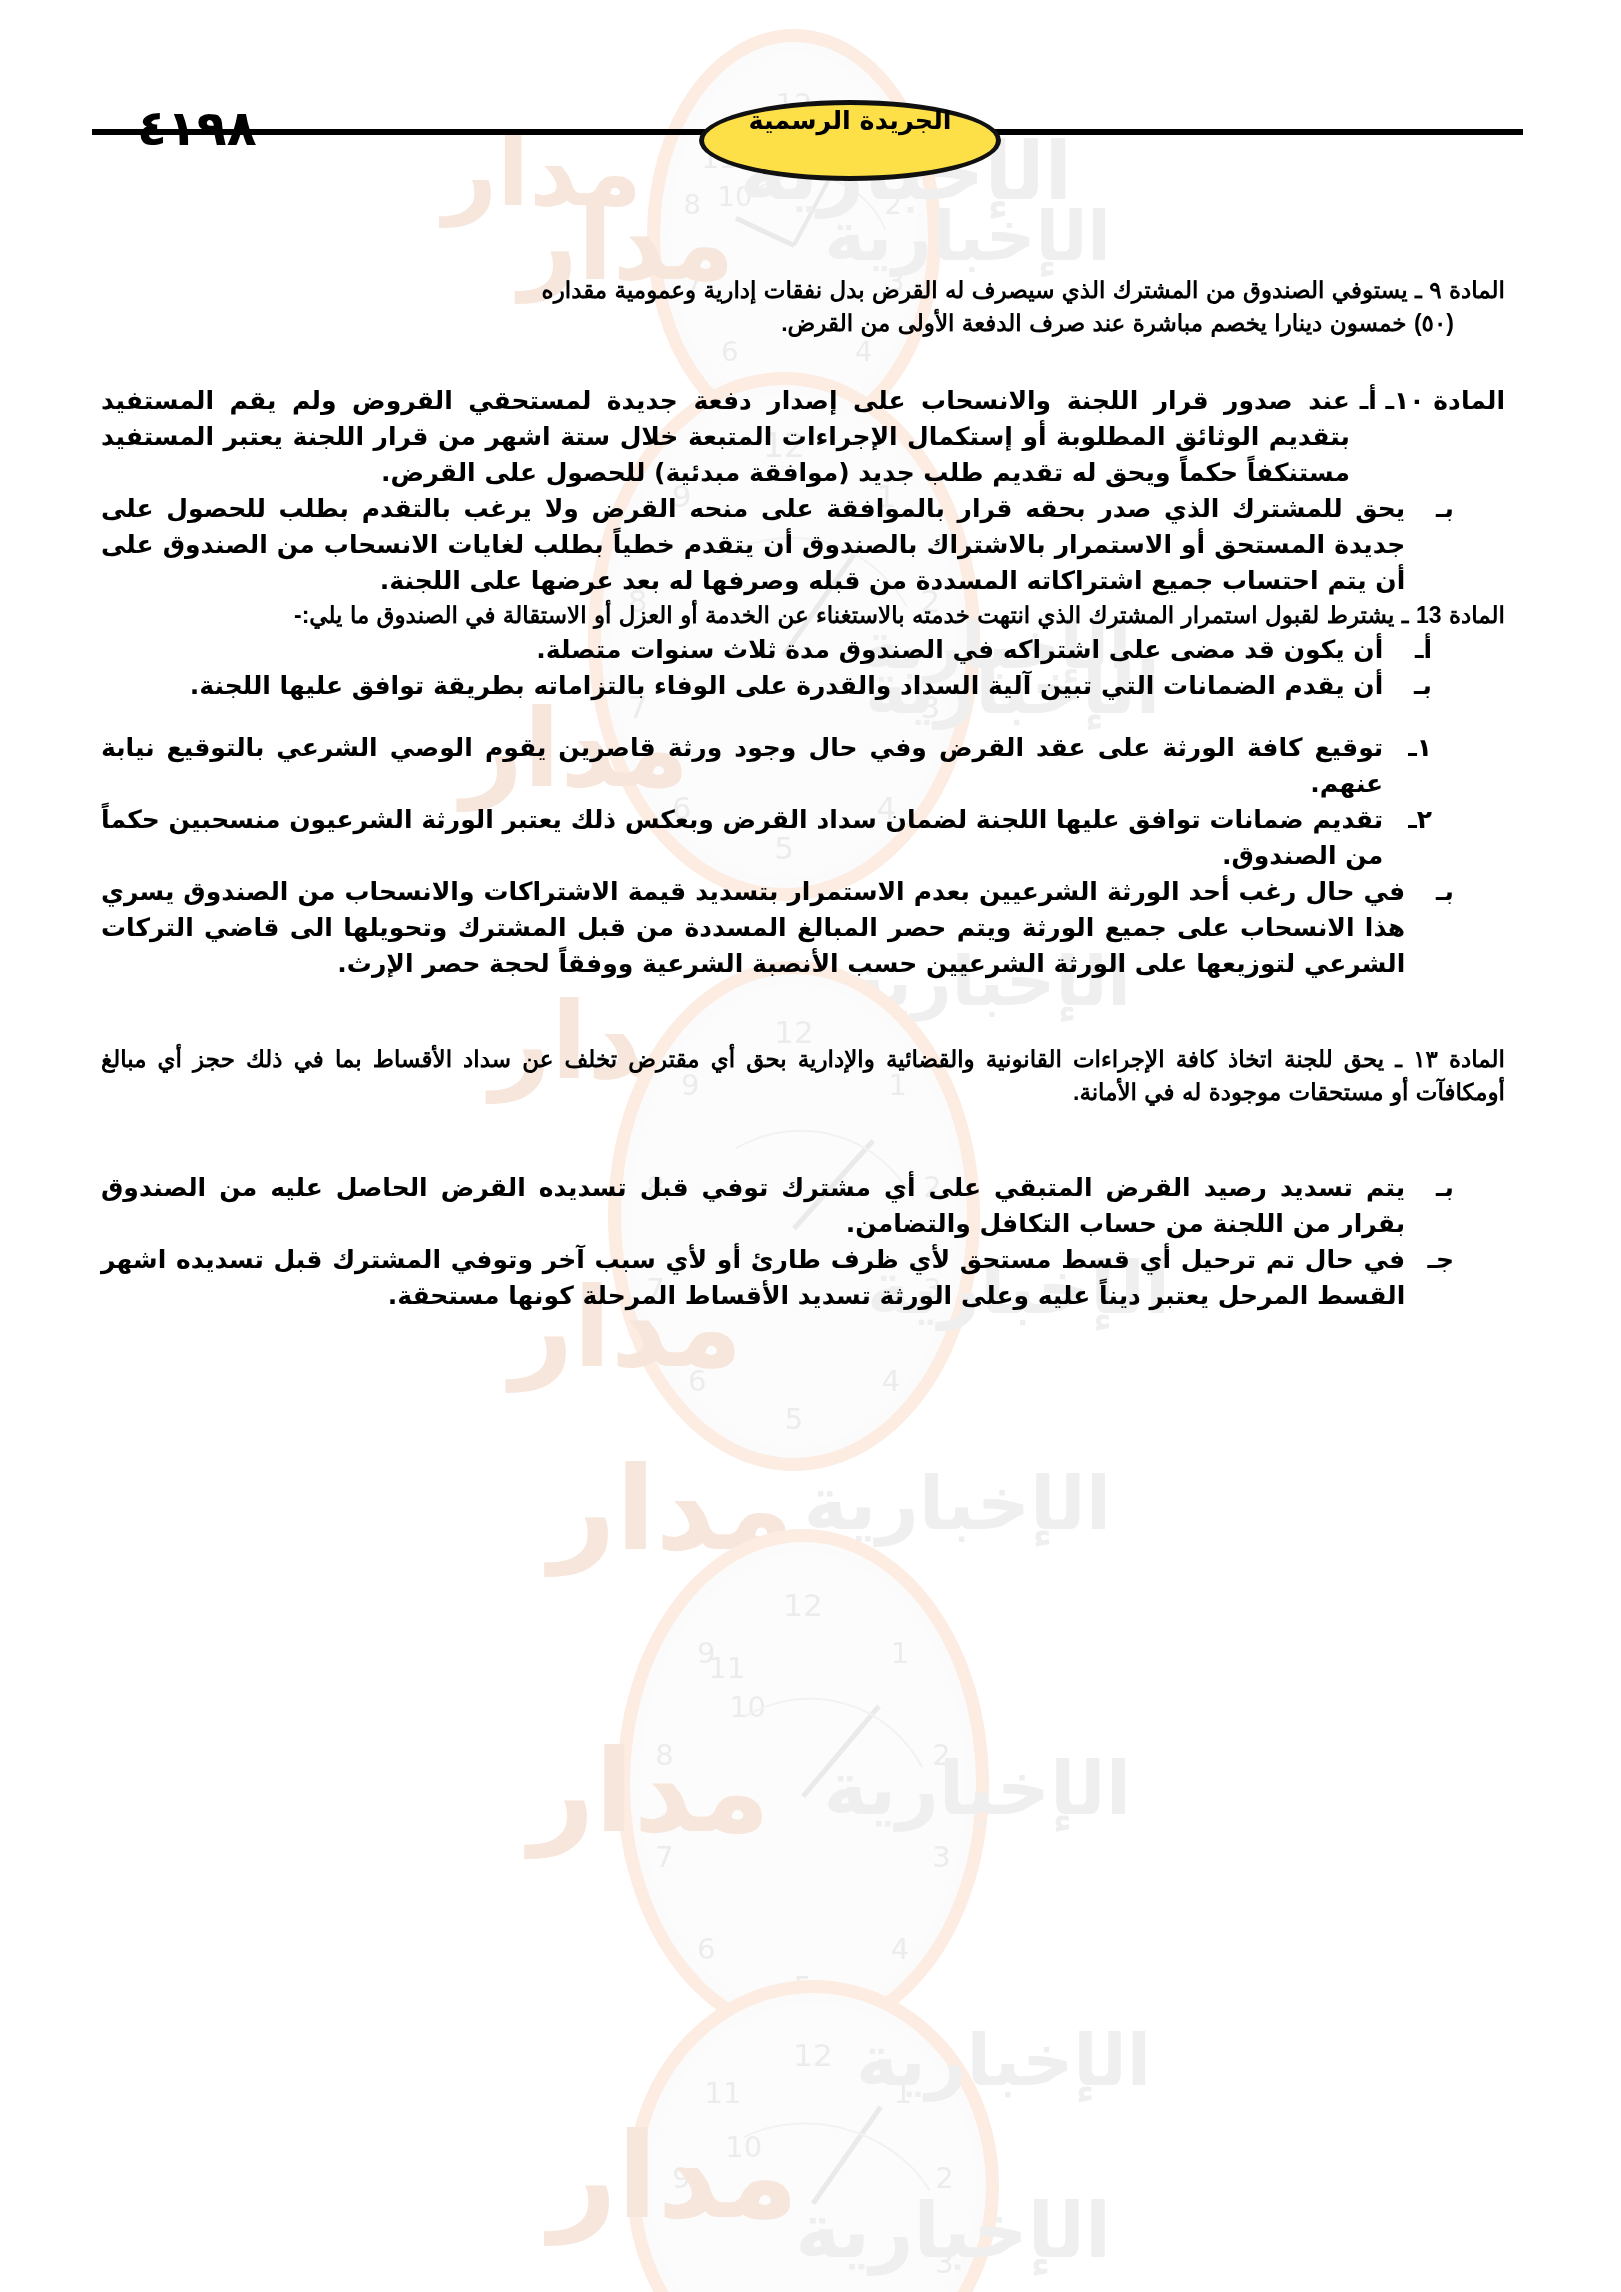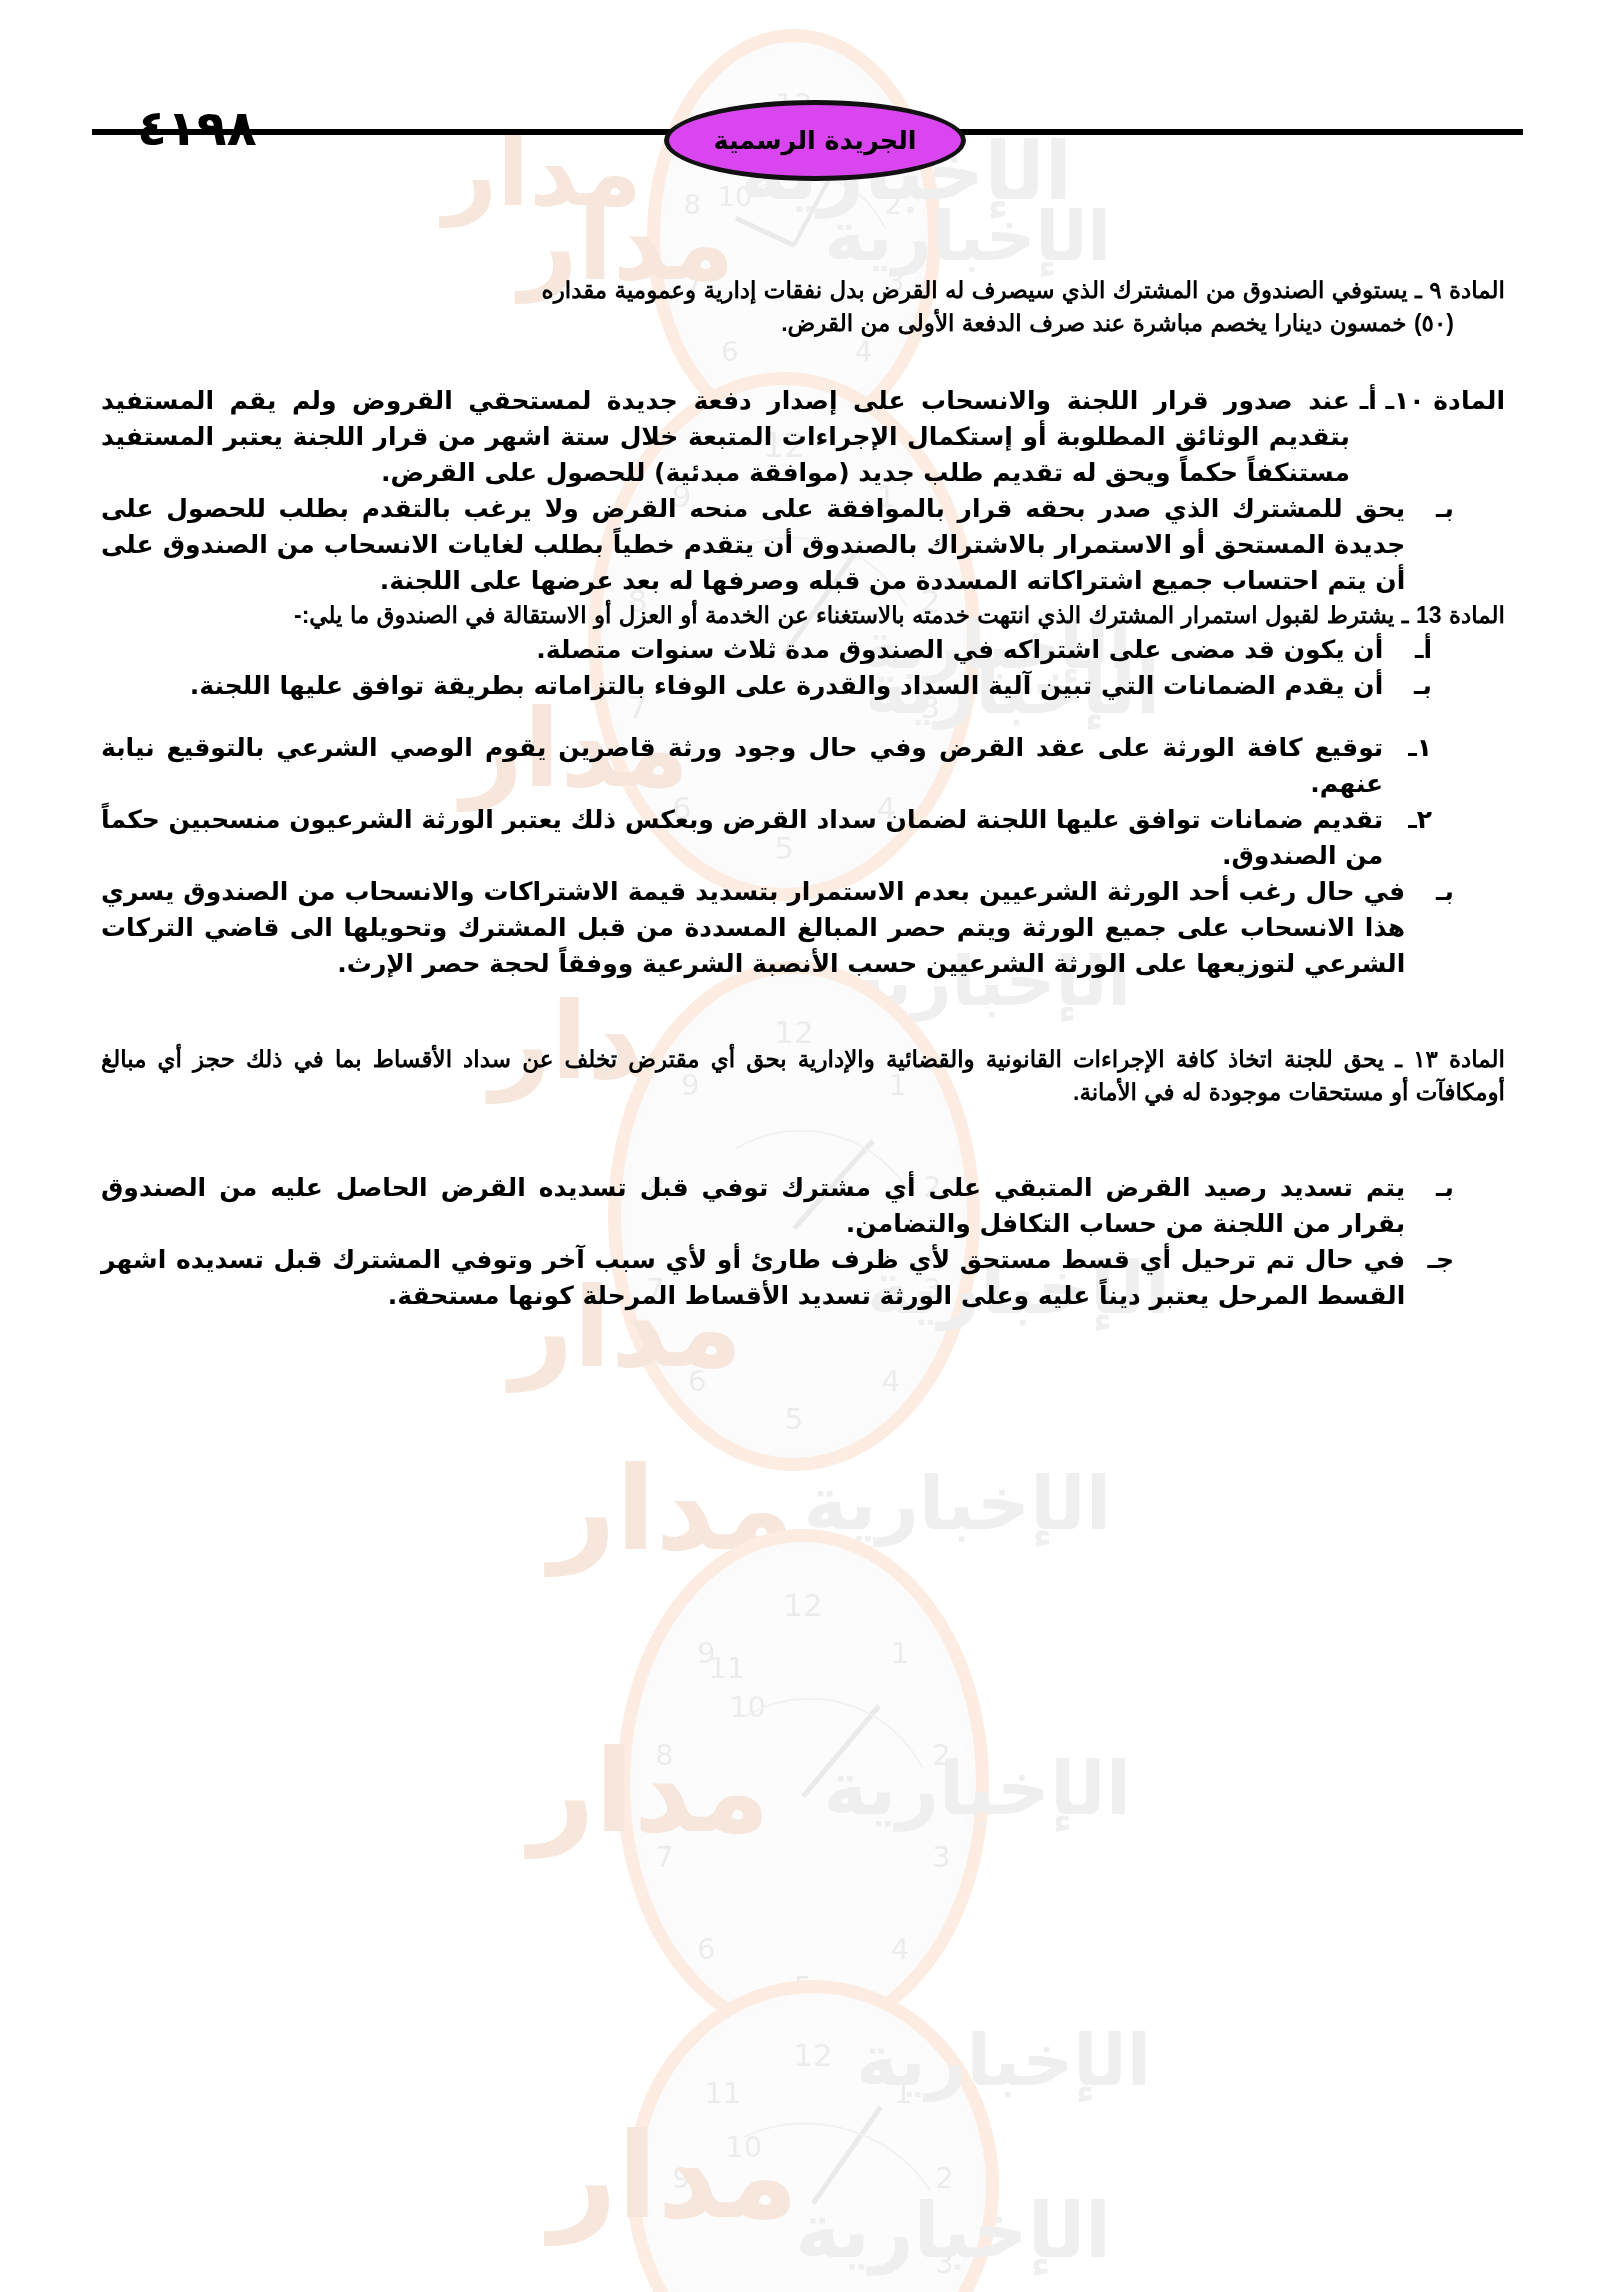--- a/index.html
+++ b/index.html
@@ -89,28 +89,27 @@
     position: absolute;
     top: 35px;
     right: 98px;
     width: 1431px;
     height: 5.9px;
     background: #000000;
   }
   .gazette-oval {
     position: absolute;
     top: 5.9px;
-    right: 655px;
+    right: 620px;
     width: 292px;
     height: 71px;
     border: 5.9px solid #111111;
     border-radius: 50% / 50%;
-    background: #d946ef;
+    background: #fde047;
     display: flex;
-    align-items: center;
     justify-content: center;
   }
   .gazette-oval span {
     font-family: "DejaVu Sans", "Liberation Sans", sans-serif;
     font-size: 25.5px;
     font-weight: bold;
     color: #000000;
   }
 
   

